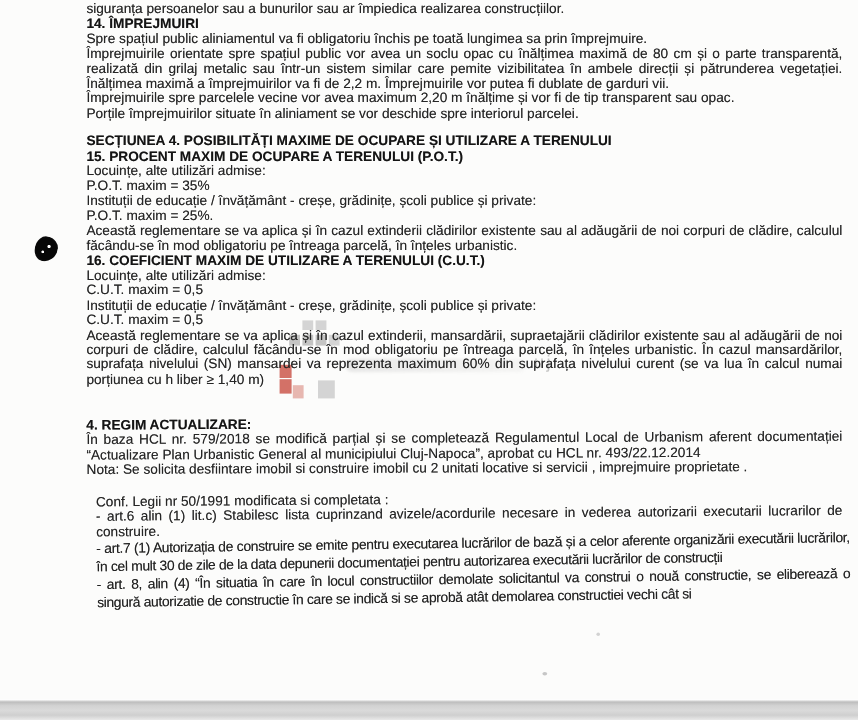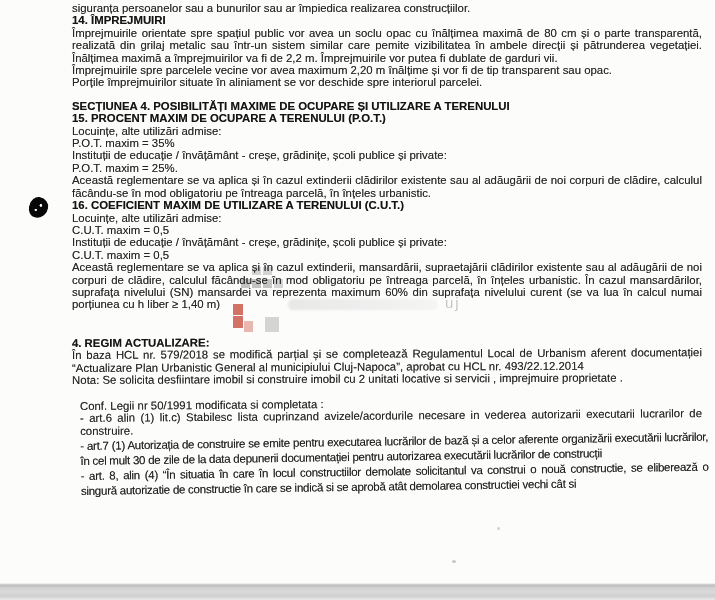--- a/index.html
+++ b/index.html
@@ -89,20 +89,21 @@
     <span class="smudge" style="left:288px;top:299px;width:150px;height:11px;"></span>
     <span class="ghost" style="left:445px;top:294px;">uj</span>
   </div>
 
   <span class="speck s1"></span>
   <span class="speck s2"></span>
 
   <div class="content">
     <p class="oneline">siguranța persoanelor sau a bunurilor sau ar împiedica realizarea construcțiilor.</p>
     <p class="b oneline">14. ÎMPREJMUIRI</p>
+    <p class="oneline">Spre spațiul public aliniamentul va fi obligatoriu închis pe toată lungimea sa prin împrejmuire.</p>
     <p class="just">Împrejmuirile orientate spre spațiul public vor avea un soclu opac cu înălțimea maximă de 80 cm și o parte transparentă, realizată din grilaj metalic sau într-un sistem similar care pemite vizibilitatea în ambele direcții și pătrunderea vegetației. Înălțimea maximă a împrejmuirilor va fi de 2,2 m. Împrejmuirile vor putea fi dublate de garduri vii.</p>
     <p class="oneline">Împrejmuirile spre parcelele vecine vor avea maximum 2,20 m înălțime și vor fi de tip transparent sau opac.</p>
     <p class="oneline">Porțile împrejmuirilor situate în aliniament se vor deschide spre interiorul parcelei.</p>
     <div class="sp-a"></div>
     <p class="b oneline">SECȚIUNEA 4. POSIBILITĂȚI MAXIME DE OCUPARE ȘI UTILIZARE A TERENULUI</p>
     <p class="b oneline">15. PROCENT MAXIM DE OCUPARE A TERENULUI (P.O.T.)</p>
     <p class="oneline">Locuințe, alte utilizări admise:</p>
     <p class="oneline">P.O.T. maxim = 35%</p>
     <p class="oneline">Instituții de educație / învățământ - creșe, grădinițe, școli publice și private:</p>
     <p class="oneline">P.O.T. maxim = 25%.</p>

